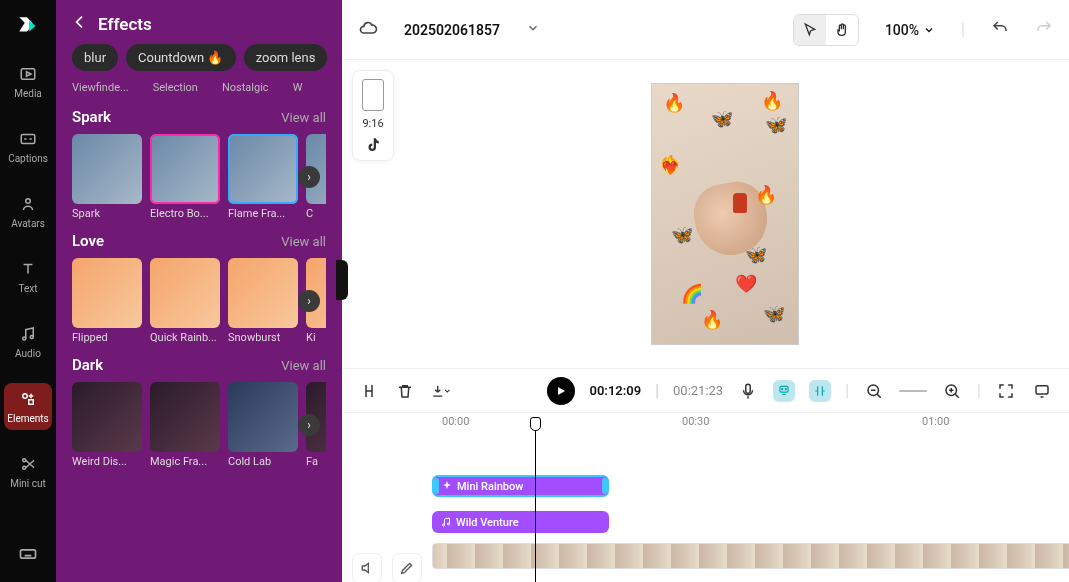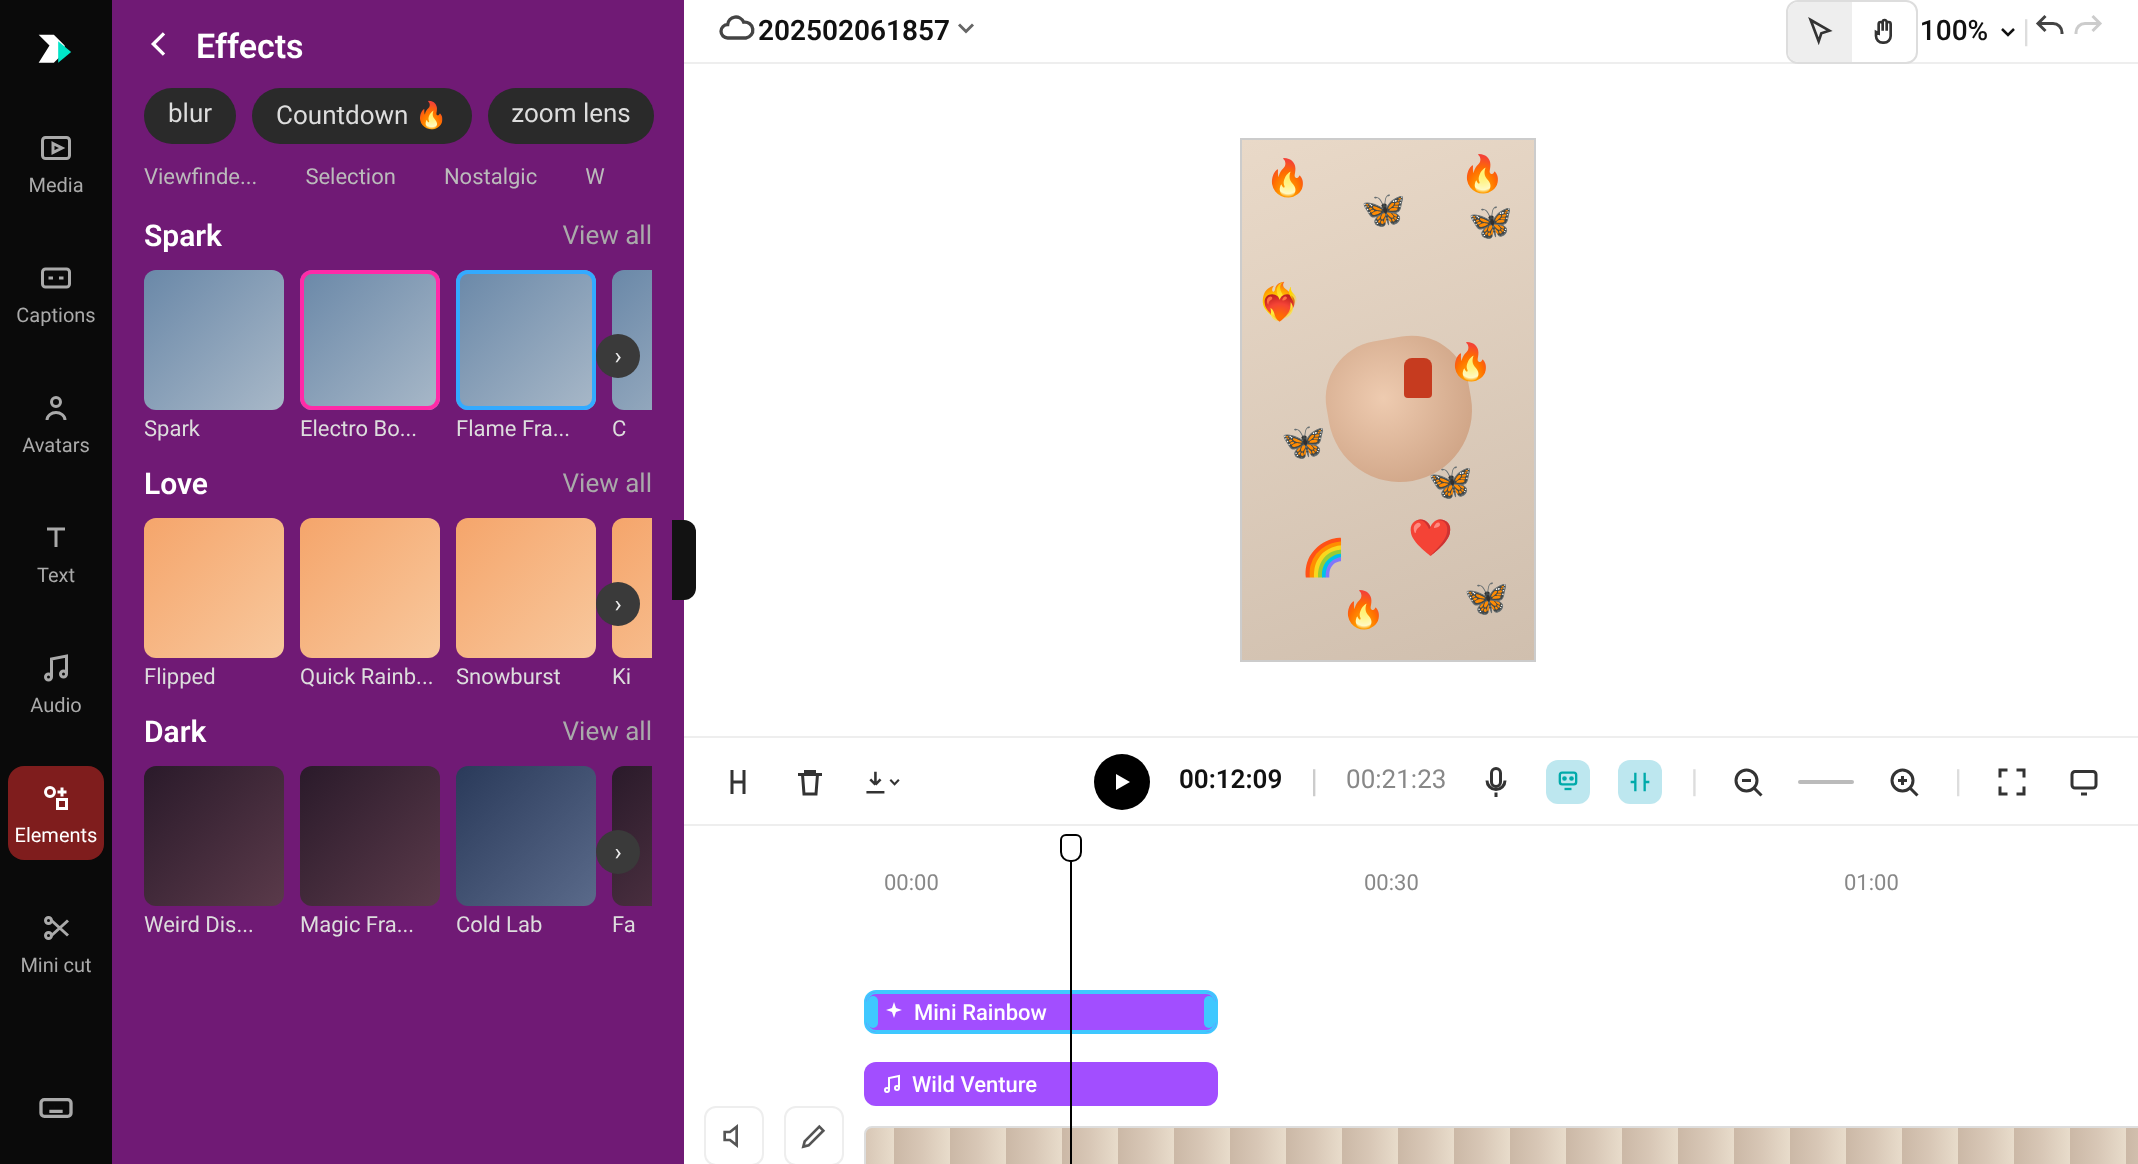--- a/index.html
+++ b/index.html
@@ -33,21 +33,21 @@
   .sec-head .viewall { color:#aaa; font-size:13px; cursor:pointer; }
   .thumbs { display:flex; gap:8px; position:relative; }
   .thumb { width:70px; flex-shrink:0; }
   .thumb .imgbox { width:70px; height:70px; border-radius:6px; background:linear-gradient(135deg,#555,#888); background-size:cover; background-position:center; }
   .thumb .tl { color:#ddd; font-size:11px; margin-top:3px; white-space:nowrap; overflow:hidden; text-overflow:ellipsis; }
   .row-nav { position:absolute; right:6px; top:50%; transform:translateY(-50%); width:22px; height:22px; border-radius:50%; background:#3a3a3a; color:#eee; display:flex; align-items:center; justify-content:center; font-size:12px; cursor:pointer; z-index:2; }
   .panel-edge { position:absolute; right:-6px; top:260px; width:12px; height:40px; background:#121212; border-radius:0 6px 6px 0; }
 
   
   .main { flex:1; display:flex; flex-direction:column; background:#fff; min-width:0; }
-  .topbar { height:32px; border-bottom:1px solid #eee; display:flex; align-items:center; padding: 0 16px; gap:1px; }
+  .topbar { height:60px; border-bottom:1px solid #eee; display:flex; align-items:center; padding: 0 16px; gap:26px; }
   .topbar .cloud { color:#444; }
   .topbar .proj { font-weight:600; font-size:14px; color:#111; }
   .topbar .chev { color:#666; cursor:pointer; }
   .topbar-spacer { flex:1; }
   .tool-toggle { border:1px solid #ddd; border-radius:6px; display:flex; overflow:hidden; }
   .tool-toggle .tbtn { width:32px; height:30px; display:flex; align-items:center; justify-content:center; cursor:pointer; color:#333; }
   .tool-toggle .tbtn.active { background:#eee; }
   .zoom { font-size:14px; font-weight:500; color:#111; display:flex; align-items:center; gap:4px; cursor:pointer; }
   .hist { color:#444; cursor:pointer; }
   .hist.disabled { color:#ccc; }
@@ -70,21 +70,21 @@
   .pb-btn { width:22px; height:22px; display:flex; align-items:center; justify-content:center; color:#333; cursor:pointer; }
   .pb-sep { color:#ccc; }
   .play { width:28px; height:28px; border-radius:50%; background:#000; display:flex; align-items:center; justify-content:center; cursor:pointer; }
   .play svg { fill:#fff; }
   .time-cur { font-size:13px; font-weight:600; color:#111; }
   .time-dur { font-size:13px; color:#888; }
   .pb-active { background:#bde7ef; border-radius:6px; padding:4px; }
   .pb-slider { width:28px; height:2px; background:#bbb; border-radius:1px; }
 
   
-  .timeline { height:170px; border-top:1px solid #eee; position:relative; padding-top:22px; overflow:hidden; }
+  .timeline { height:170px; border-top:1px solid #eee; position:relative; padding-top:2px; overflow:hidden; }
   .ruler { position:relative; height:24px; margin-left:90px; }
   .ruler .tick { position:absolute; top:0; font-size:11px; color:#888; }
   .playhead { position:absolute; top:4px; bottom:0; width:1px; background:#000; z-index:5; }
   .playhead .knob { position:absolute; top:0; left:-5px; width:11px; height:14px; background:#fff; border:1.5px solid #000; border-radius:3px 3px 5px 5px; }
   .tracks { margin-left:90px; position:relative; }
   .clip { position:absolute; height:22px; border-radius:6px; display:flex; align-items:center; padding:0 8px; font-size:11px; color:#fff; font-weight:500; gap:4px; }
   .clip.effect { background:#a24eff; border:1.5px solid #3fc8ff; box-shadow:0 0 0 1px #3fc8ff inset; }
   .clip.effect::before, .clip.effect::after { content:""; position:absolute; top:2px; bottom:2px; width:5px; background:#3fc8ff; border-radius:3px; }
   .clip.effect::before { left:1px; } .clip.effect::after { right:1px; }
   .clip.audio { background:#a24eff; }
@@ -306,20 +306,29 @@
     <span style="color:#ddd">|</span>
     <span class="hist"><svg width="18" height="18" viewBox="0 0 24 24" fill="none" stroke="currentColor" stroke-width="2">
           <path d="M9 14L4 9l5-5M4 9h10a6 6 0 016 6v1"></path>
         </svg></span>
     <span class="hist disabled"><svg width="18" height="18" viewBox="0 0 24 24" fill="none" stroke="currentColor" stroke-width="2">
           <path d="M15 14l5-5-5-5M20 9H10a6 6 0 00-6 6v1"></path>
         </svg></span>
   </div>
 
   <div class="stage">
+    <div class="stage-left">
+      <div class="aspect-card">
+        <div class="aspect-box"></div>
+        <div class="aspect-label">9:16</div>
+        <div class="tiktok"><svg viewBox="0 0 24 24" fill="currentColor">
+              <path d="M16 3c.3 2 1.7 3.6 3.7 4v3c-1.4 0-2.7-.4-3.7-1.1V15a5 5 0 11-5-5v3a2 2 0 102 2V3h3z"></path>
+            </svg></div>
+      </div>
+    </div>
     <div class="preview-wrap">
       <div class="preview">
         <div class="hand"></div>
           <div class="lip"></div>
         <span class="emoji" style="top:8px;left:12px">🔥</span>
         <span class="emoji" style="top:6px;right:14px">🔥</span>
         <span class="emoji" style="top:24px;left:60px">🦋</span>
         <span class="emoji" style="top:30px;right:10px">🦋</span>
         <span class="emoji" style="top:70px;left:8px">❤️‍🔥</span>
         <span class="emoji" style="top:100px;right:20px">🔥</span>

